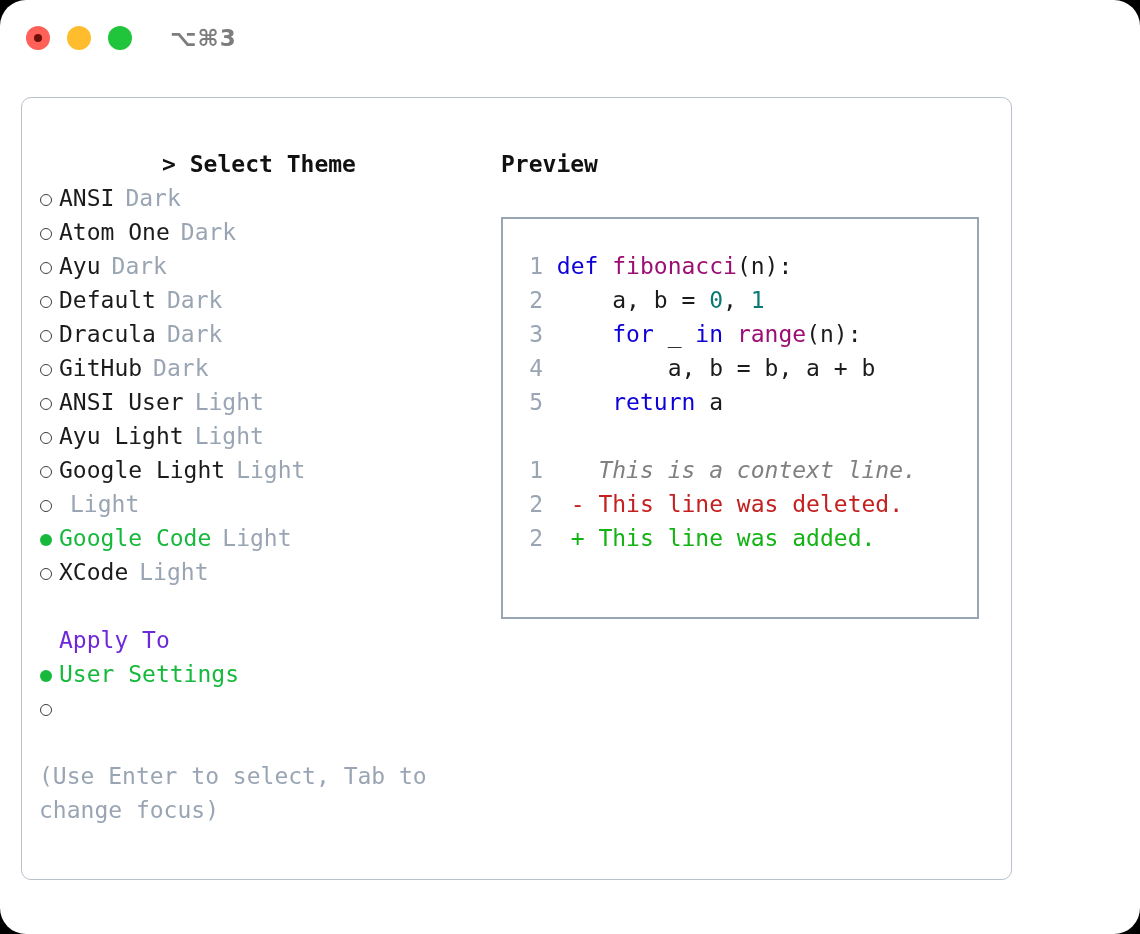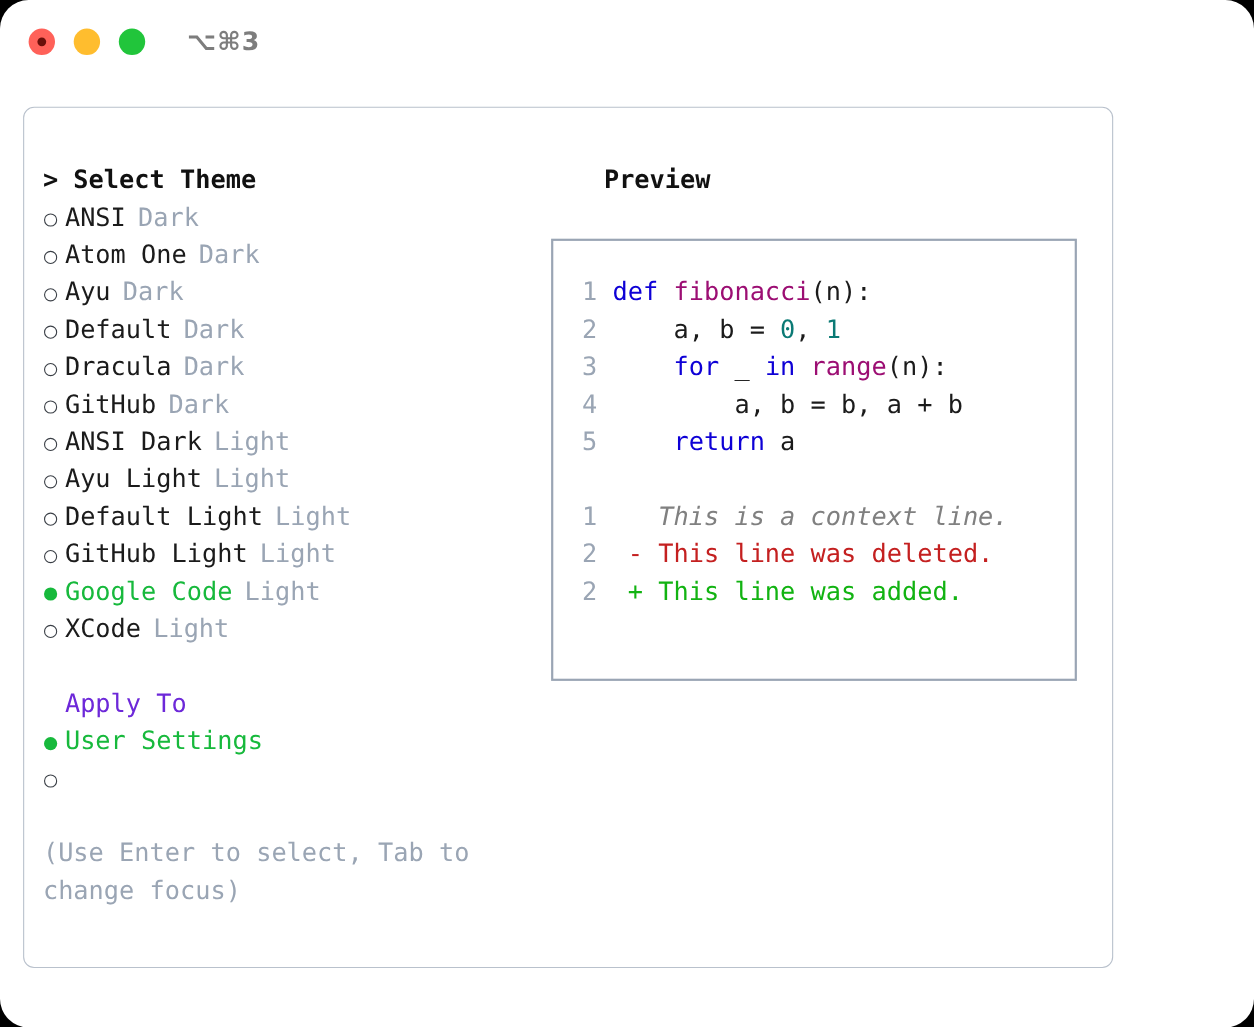--- a/index.html
+++ b/index.html
@@ -96,20 +96,21 @@
     top: 49px;
     width: 490px;
   }
 
   
   .section-head {
     font-size: 23px;
     line-height: 34px;
     color: #111111;
     white-space: pre;
+    text-align: center;
   }
   .section-head.bold { font-weight: bold; }
 
   .opt-row {
     display: flex;
     align-items: center;
     font-size: 23px;
     line-height: 34px;
     white-space: pre;
   }
@@ -158,21 +159,20 @@
     width: 420px;
   }
 
   
   .preview-title {
     font-size: 23px;
     line-height: 34px;
     font-weight: bold;
     color: #111111;
     white-space: pre;
-    margin-left: 48px;
   }
   .preview-box {
     margin-top: 36px;
     width: 478px;
     height: 402px;
     border: 2px solid #9aa5b4;
     background: #ffffff;
     box-sizing: border-box;
     padding: 30px 0 0 14px;
   }
@@ -215,24 +215,24 @@
 
     <div class="col-left">
       <div class="section-head bold">&gt; Select Theme</div>
       <div id="theme-list">
           <div class="opt-row"><span class="bullet off"><i></i></span><span class="opt-label">ANSI</span><span class="opt-tag">Dark</span></div>
           <div class="opt-row"><span class="bullet off"><i></i></span><span class="opt-label">Atom One</span><span class="opt-tag">Dark</span></div>
           <div class="opt-row"><span class="bullet off"><i></i></span><span class="opt-label">Ayu</span><span class="opt-tag">Dark</span></div>
           <div class="opt-row"><span class="bullet off"><i></i></span><span class="opt-label">Default</span><span class="opt-tag">Dark</span></div>
           <div class="opt-row"><span class="bullet off"><i></i></span><span class="opt-label">Dracula</span><span class="opt-tag">Dark</span></div>
           <div class="opt-row"><span class="bullet off"><i></i></span><span class="opt-label">GitHub</span><span class="opt-tag">Dark</span></div>
-          <div class="opt-row"><span class="bullet off"><i></i></span><span class="opt-label">ANSI Dark</span><span class="opt-tag">Light</span></div>
+          <div class="opt-row"><span class="bullet off"><i></i></span><span class="opt-label">ANSI User</span><span class="opt-tag">Light</span></div>
           <div class="opt-row"><span class="bullet off"><i></i></span><span class="opt-label">Ayu Light</span><span class="opt-tag">Light</span></div>
-          <div class="opt-row"><span class="bullet off"><i></i></span><span class="opt-label">Default Light</span><span class="opt-tag">Light</span></div>
-          <div class="opt-row"><span class="bullet off"><i></i></span><span class="opt-label">GitHub Light</span><span class="opt-tag">Light</span></div>
+          <div class="opt-row"><span class="bullet off"><i></i></span><span class="opt-label">Google Light</span><span class="opt-tag">Light</span></div>
+          <div class="opt-row"><span class="bullet off"><i></i></span><span class="opt-tag">Light</span></div>
           <div class="opt-row"><span class="bullet on"><i></i></span><span class="opt-label sel">Google Code</span><span class="opt-tag">Light</span></div>
           <div class="opt-row"><span class="bullet off"><i></i></span><span class="opt-label">XCode</span><span class="opt-tag">Light</span></div>
         </div>
 
       <div class="spacer-sm"></div>
 
       <div class="apply-head">Apply To</div>
       <div id="apply-list">
           <div class="opt-row"><span class="bullet on"><i></i></span><span class="opt-label sel">User Settings</span></div>
           <div class="opt-row"><span class="bullet off"><i></i></span></div>

